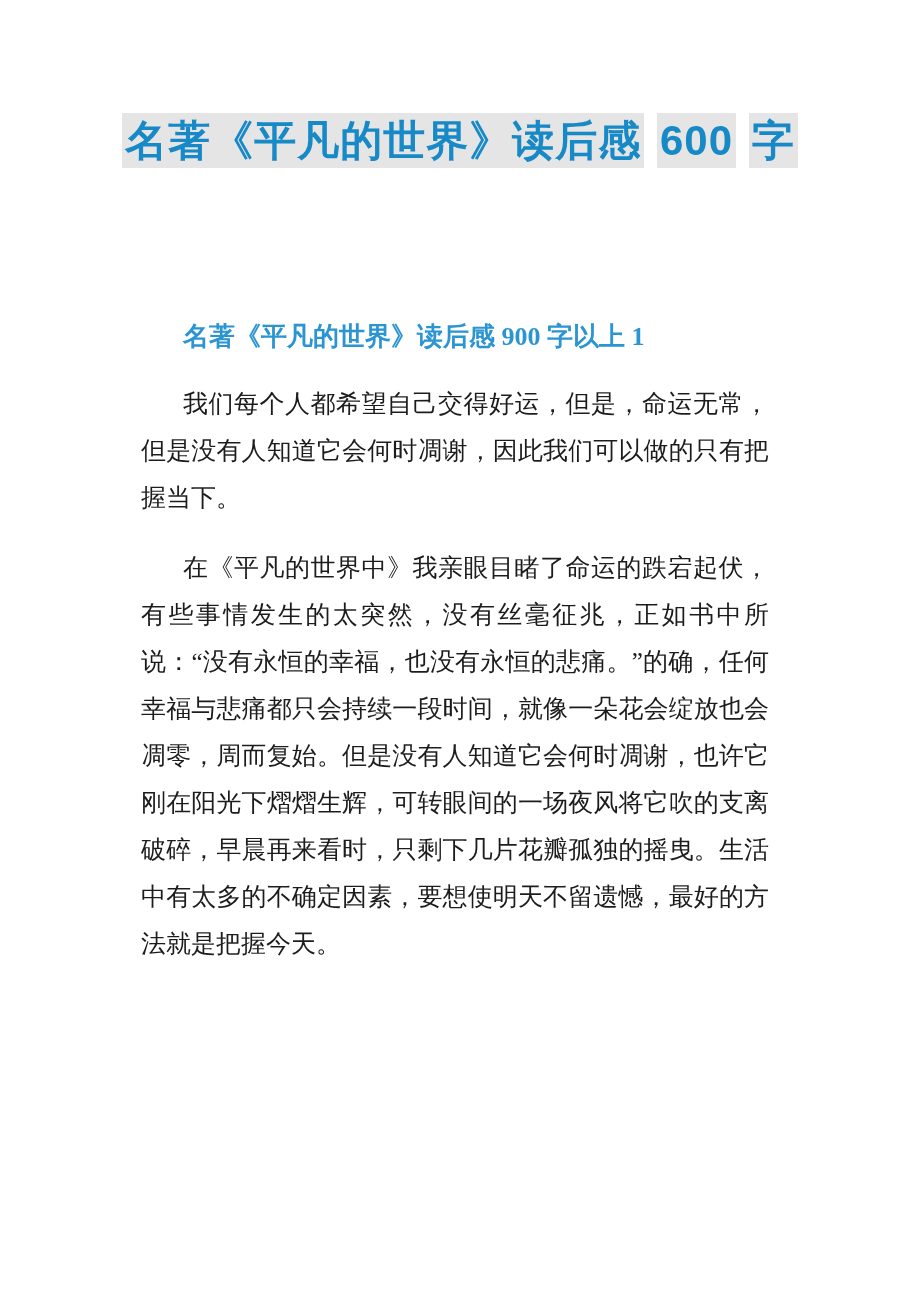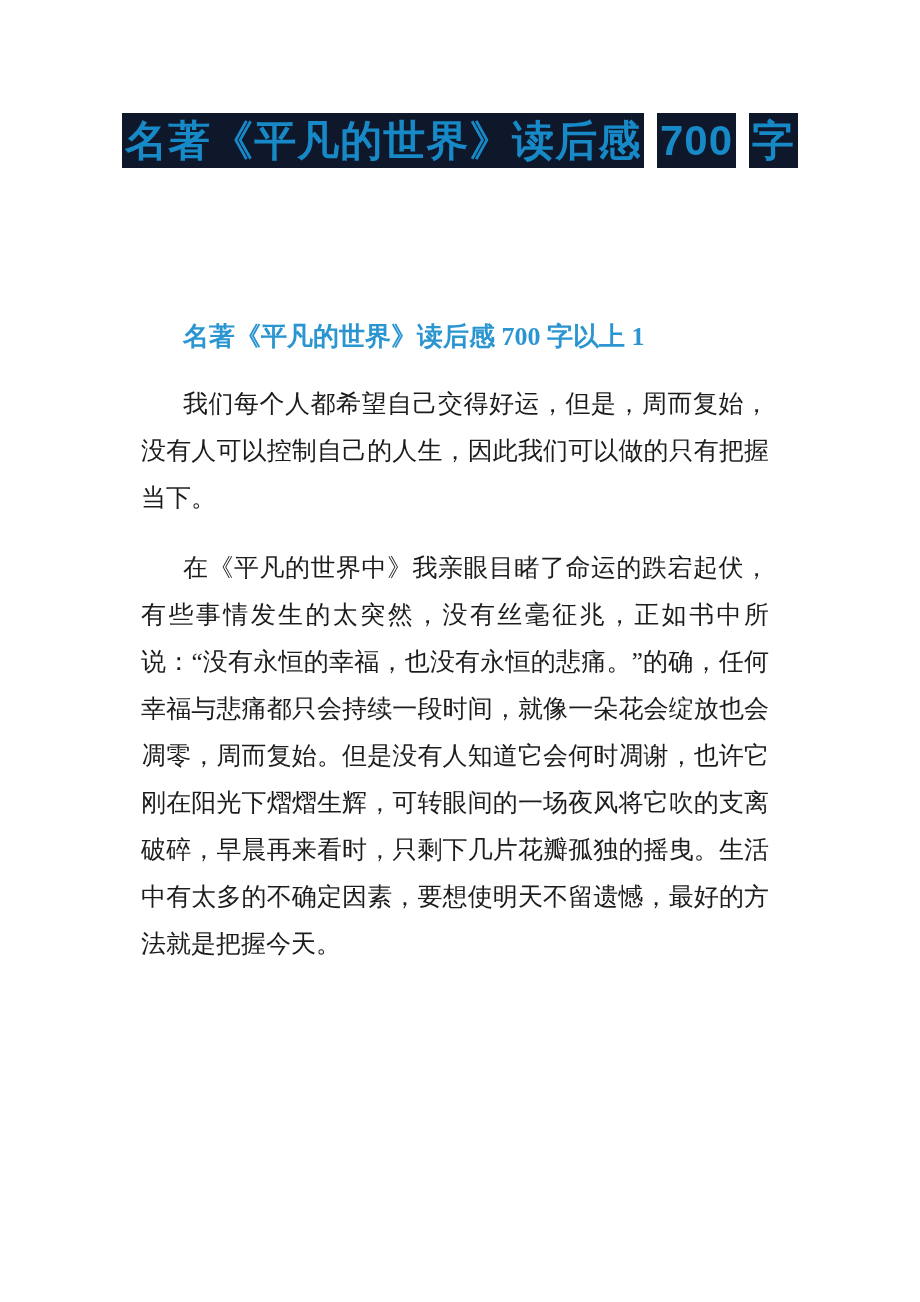--- a/index.html
+++ b/index.html
@@ -24,21 +24,21 @@
     margin: 105px 60px 0 60px;
     text-align: center;
     font-family: "Liberation Sans", sans-serif;
     font-weight: bold;
     font-size: 42px;
     line-height: 72px;
     color: #1689c6;
     letter-spacing: 1px;
   }
   .doc-title .hl {
-    background: #0f172a;
+    background: #e5e5e5;
     padding: 4px 3px;
   }
   
   .content {
     position: absolute;
     left: 141px;
     top: 249px;
     width: 628px;
   }
   .sub-heading {
@@ -58,26 +58,26 @@
     text-align: justify;
     text-indent: 42px;
     font-family: "Liberation Serif", serif;
   }
 </style>
 </head>
 <body>
 
 <div class="page">
 
-  <h1 class="doc-title"><span class="hl">名著《平凡的世界》读后感</span> <span class="hl">700</span> <span class="hl">字</span><br></h1>
+  <h1 class="doc-title"><span class="hl">名著《平凡的世界》读后感</span> <span class="hl">600</span> <span class="hl">字</span><br></h1>
 
   <div class="content">
 
-    <h2 class="sub-heading">名著《平凡的世界》读后感 700 字以上 1</h2>
+    <h2 class="sub-heading">名著《平凡的世界》读后感 900 字以上 1</h2>
 
-    <p>我们每个人都希望自己交得好运，但是，周而复始，没有人可以控制自己的人生，因此我们可以做的只有把握当下。</p>
+    <p>我们每个人都希望自己交得好运，但是，命运无常，但是没有人知道它会何时凋谢，因此我们可以做的只有把握当下。</p>
 
     <p>在《平凡的世界中》我亲眼目睹了命运的跌宕起伏，有些事情发生的太突然，没有丝毫征兆，正如书中所说：“没有永恒的幸福，也没有永恒的悲痛。”的确，任何幸福与悲痛都只会持续一段时间，就像一朵花会绽放也会凋零，周而复始。但是没有人知道它会何时凋谢，也许它刚在阳光下熠熠生辉，可转眼间的一场夜风将它吹的支离破碎，早晨再来看时，只剩下几片花瓣孤独的摇曳。生活中有太多的不确定因素，要想使明天不留遗憾，最好的方法就是把握今天。</p>
 
 
   </div>
 
 </div>
 
 </body></html>

